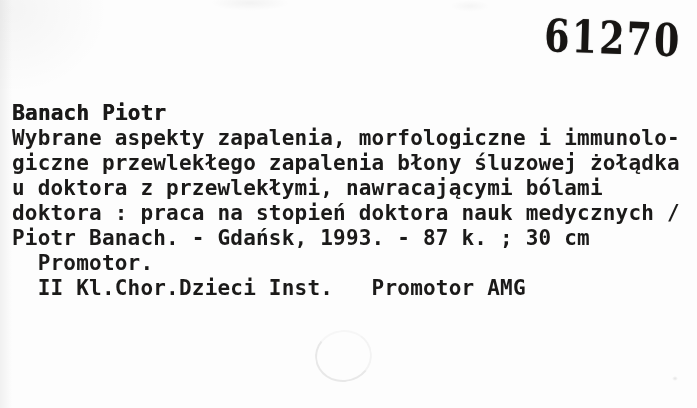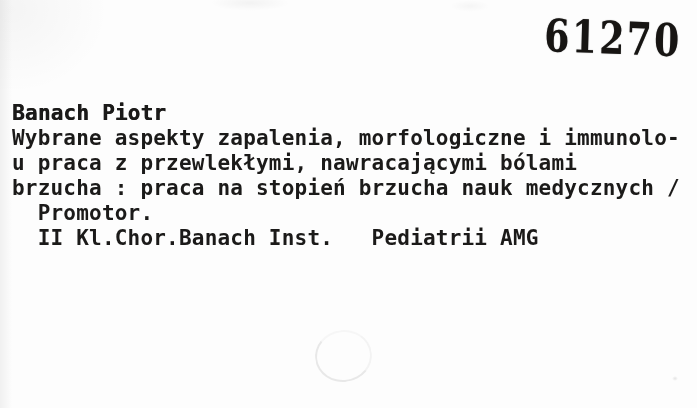--- a/index.html
+++ b/index.html
@@ -112,21 +112,23 @@
   <div class="edge-shade-left"></div>
   <div class="smudge-top-center"></div>
   <div class="smudge-top-right"></div>
   <div class="speck-bottom-right"></div>
 
   <div class="accession-stamp">61270</div>
 
   <div class="catalog-text">
     <div class="line heading">Banach Piotr</div>
     <div class="line">Wybrane aspekty zapalenia, morfologiczne i immunolo-</div>
-    <div class="line">u praca z przewlekłymi, nawracającymi bólami</div>
-    <div class="line">brzucha : praca na stopień brzucha nauk medycznych /</div>
+    <div class="line">giczne przewlekłego zapalenia błony śluzowej żołądka</div>
+    <div class="line">u doktora z przewlekłymi, nawracającymi bólami</div>
+    <div class="line">doktora : praca na stopień doktora nauk medycznych /</div>
+    <div class="line">Piotr Banach. - Gdańsk, 1993. - 87 k. ; 30 cm</div>
     <div class="line">  Promotor.</div>
-    <div class="line">  II Kl.Chor.Banach Inst.   Pediatrii AMG</div>
+    <div class="line">  II Kl.Chor.Dzieci Inst.   Promotor AMG</div>
   </div>
 
   <div class="punch-ring"></div>
 
 </div>
 
 </body></html>

